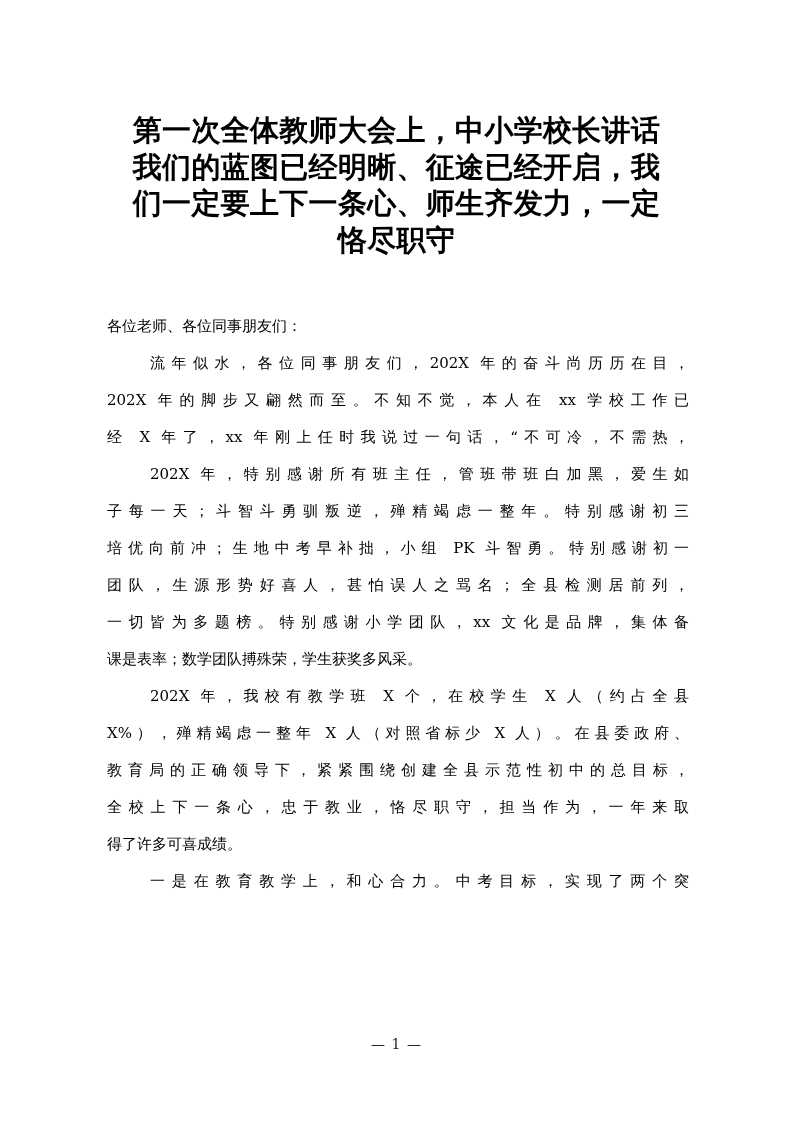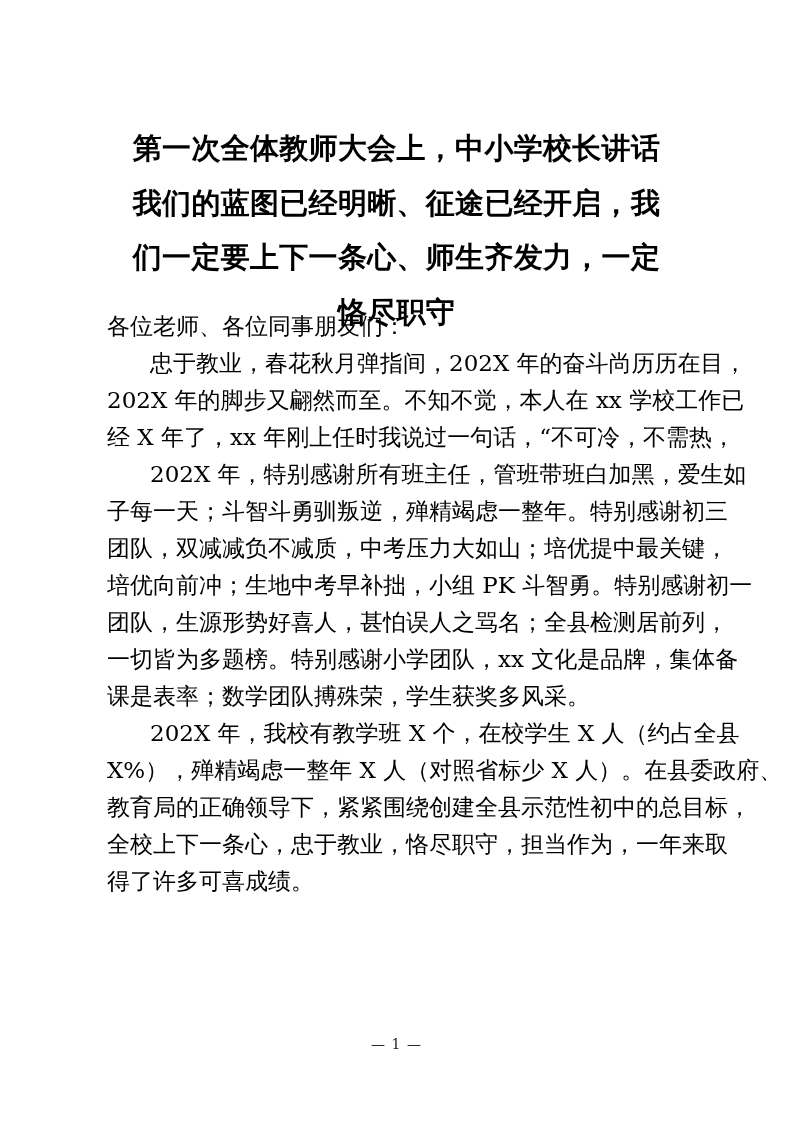--- a/index.html
+++ b/index.html
@@ -1,49 +1,49 @@
 <!DOCTYPE html>
 <html><head>
 <meta charset="utf-8">
 <style>
   html, body { margin: 0; padding: 0; background: #ffffff; }
   body { width: 793px; height: 1122px; position: relative; overflow: hidden; font-family: "DejaVu Serif", "Liberation Serif", serif; color: #000; }
   .page { position: absolute; left: 0; top: 0; width: 793px; height: 1122px; background: #fff; }
   .title { position: absolute; left: 100px; top: 112px; width: 593px; text-align: center; font-family: "DejaVu Sans", "Liberation Sans", sans-serif; font-weight: bold; font-size: 29px; line-height: 36.5px; letter-spacing: 0.3px; }
-  .title .tline { display: block; white-space: nowrap; margin-top: 18px; }
+  .title .tline { display: block; white-space: nowrap; }
   .body { position: absolute; left: 107px; top: 308px; width: 582px; }
-  .line { display: block; white-space: nowrap; font-size: 23px; line-height: 37px; height: 37px; text-align: justify; text-align-last: justify; letter-spacing: 0; }
+  .line { display: block; white-space: nowrap; font-size: 15px; line-height: 37px; height: 37px; text-align: justify; text-align-last: justify; letter-spacing: 0; }
   .line.last { text-align-last: left; }
   .line.indent { padding-left: 43px; }
   .footer { position: absolute; left: 0; width: 793px; top: 1036px; text-align: center; font-size: 14px; color: #222; letter-spacing: 1px; }
 </style>
 </head>
 <body>
 
 <div class="page">
   <div class="title">
     <span class="tline">第一次全体教师大会上，中小学校长讲话</span>
     <span class="tline">我们的蓝图已经明晰、征途已经开启，我</span>
     <span class="tline">们一定要上下一条心、师生齐发力，一定</span>
     <span class="tline">恪尽职守</span>
   </div>
 
   <div class="body" id="body-lines">
       <span class="line last">各位老师、各位同事朋友们：</span>
-      <span class="line indent">忠于教业，春花秋月弹指间，202X 年的奋斗尚历历在目，</span>
+      <span class="line indent">流年似水，各位同事朋友们，202X 年的奋斗尚历历在目，</span>
       <span class="line">202X 年的脚步又翩然而至。不知不觉，本人在 xx 学校工作已</span>
       <span class="line">经 X 年了，xx 年刚上任时我说过一句话，“不可冷，不需热，</span>
       <span class="line indent">202X 年，特别感谢所有班主任，管班带班白加黑，爱生如</span>
       <span class="line">子每一天；斗智斗勇驯叛逆，殚精竭虑一整年。特别感谢初三</span>
-      <span class="line">团队，双减减负不减质，中考压力大如山；培优提中最关键，</span>
       <span class="line">培优向前冲；生地中考早补拙，小组 PK 斗智勇。特别感谢初一</span>
       <span class="line">团队，生源形势好喜人，甚怕误人之骂名；全县检测居前列，</span>
       <span class="line">一切皆为多题榜。特别感谢小学团队，xx 文化是品牌，集体备</span>
       <span class="line last">课是表率；数学团队搏殊荣，学生获奖多风采。</span>
       <span class="line indent">202X 年，我校有教学班 X 个，在校学生 X 人（约占全县</span>
       <span class="line">X%），殚精竭虑一整年 X 人（对照省标少 X 人）。在县委政府、</span>
       <span class="line">教育局的正确领导下，紧紧围绕创建全县示范性初中的总目标，</span>
       <span class="line">全校上下一条心，忠于教业，恪尽职守，担当作为，一年来取</span>
       <span class="line last">得了许多可喜成绩。</span>
+      <span class="line indent">一是在教育教学上，和心合力。中考目标，实现了两个突</span>
     </div>
 
   <div class="footer">— 1 —</div>
 </div>
 
 </body></html>

